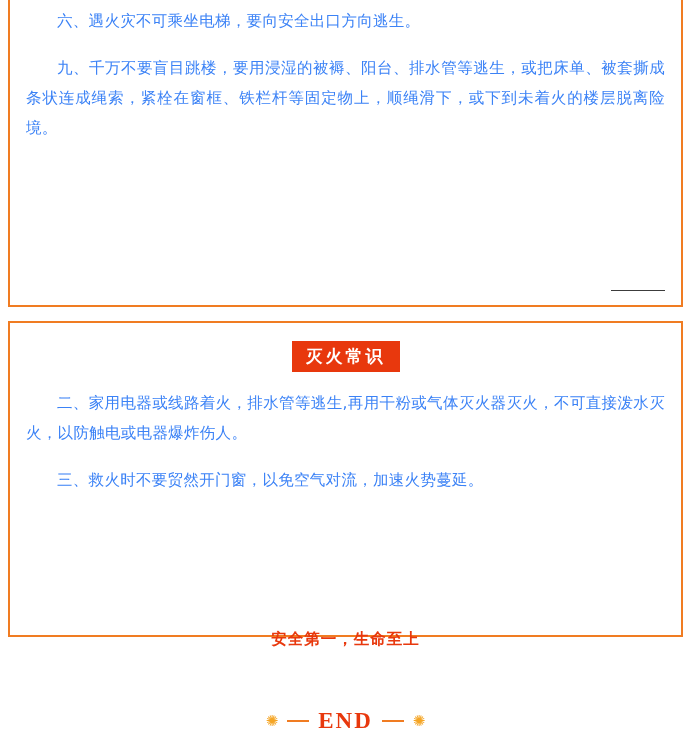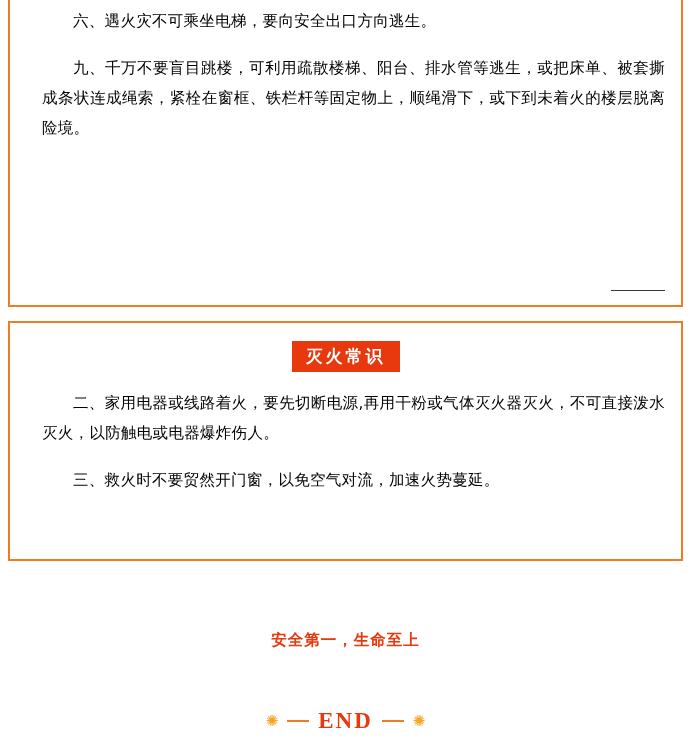--- a/index.html
+++ b/index.html
@@ -31,33 +31,33 @@
     border: 2px solid #f07c22;
     background: #ffffff;
   }
   .panel-one {
     top: -6px;
     height: 313px;
     padding: 10px 16px 0 16px;
   }
   .panel-two {
     top: 321px;
-    height: 240px;
+    height: 316px;
     padding: 18px 16px 0 16px;
   }
 
   
   p.para {
-    margin: 0 0 17px 16px;
+    margin: 0 0 17px 0;
     font-size: 15.5px;
     line-height: 30px;
     text-indent: 2em;
     text-align: justify;
     letter-spacing: 0.3px;
-    color: #000000;
+    color: #3b82f6;
   }
   p.para:last-child {
     margin-bottom: 0;
   }
 
   
   .rule-mark {
     position: absolute;
     right: 16px;
     bottom: 14px;
@@ -88,21 +88,21 @@
     top: 625px;
     left: 0;
     width: 691px;
     text-align: center;
     color: #e8380d;
     font-size: 15.5px;
     font-weight: bold;
     line-height: 30px;
     letter-spacing: 1px;
   }
-  .slogan div { white-space: nowrap; }
+  .slogan div { white-space: nowrap; font-family: Liberation Mono, monospace; }
 
   
   .end-row {
     position: absolute;
     top: 708px;
     left: 0;
     width: 691px;
     display: flex;
     align-items: center;
     justify-content: center;
@@ -127,29 +127,29 @@
     line-height: 1;
   }
 </style>
 </head>
 <body>
 
 <div class="page">
 
   <div class="panel panel-one">
     <p class="para">六、遇火灾不可乘坐电梯，要向安全出口方向逃生。</p>
-    <p class="para">九、千万不要盲目跳楼，可利用疏散楼梯、阳台、排水管等逃生，或把床单、被套撕成条状连成绳索，紧栓在窗框、铁栏杆等固定物上，顺绳滑下，或下到未着火的楼层脱离险境。</p>
+    <p class="para">九、千万不要盲目跳楼，要用浸湿的被褥、阳台、排水管等逃生，或把床单、被套撕成条状连成绳索，紧栓在窗框、铁栏杆等固定物上，顺绳滑下，或下到未着火的楼层脱离险境。</p>
     <div class="rule-mark"></div>
   </div>
 
   <div class="panel panel-two">
     <div class="heading-wrap">
       <span class="heading-banner">灭火常识</span>
     </div>
-    <p class="para">二、家用电器或线路着火，要先切断电源,再用干粉或气体灭火器灭火，不可直接泼水灭火，以防触电或电器爆炸伤人。</p>
+    <p class="para">二、家用电器或线路着火，排水管等逃生,再用干粉或气体灭火器灭火，不可直接泼水灭火，以防触电或电器爆炸伤人。</p>
     <p class="para">三、救火时不要贸然开门窗，以免空气对流，加速火势蔓延。</p>
   </div>
 
   <div class="slogan">
     <div>安全第一，生命至上</div>
   </div>
 
   <div class="end-row">
     <span class="flower">✺</span>
     <span class="end-dash"></span>

